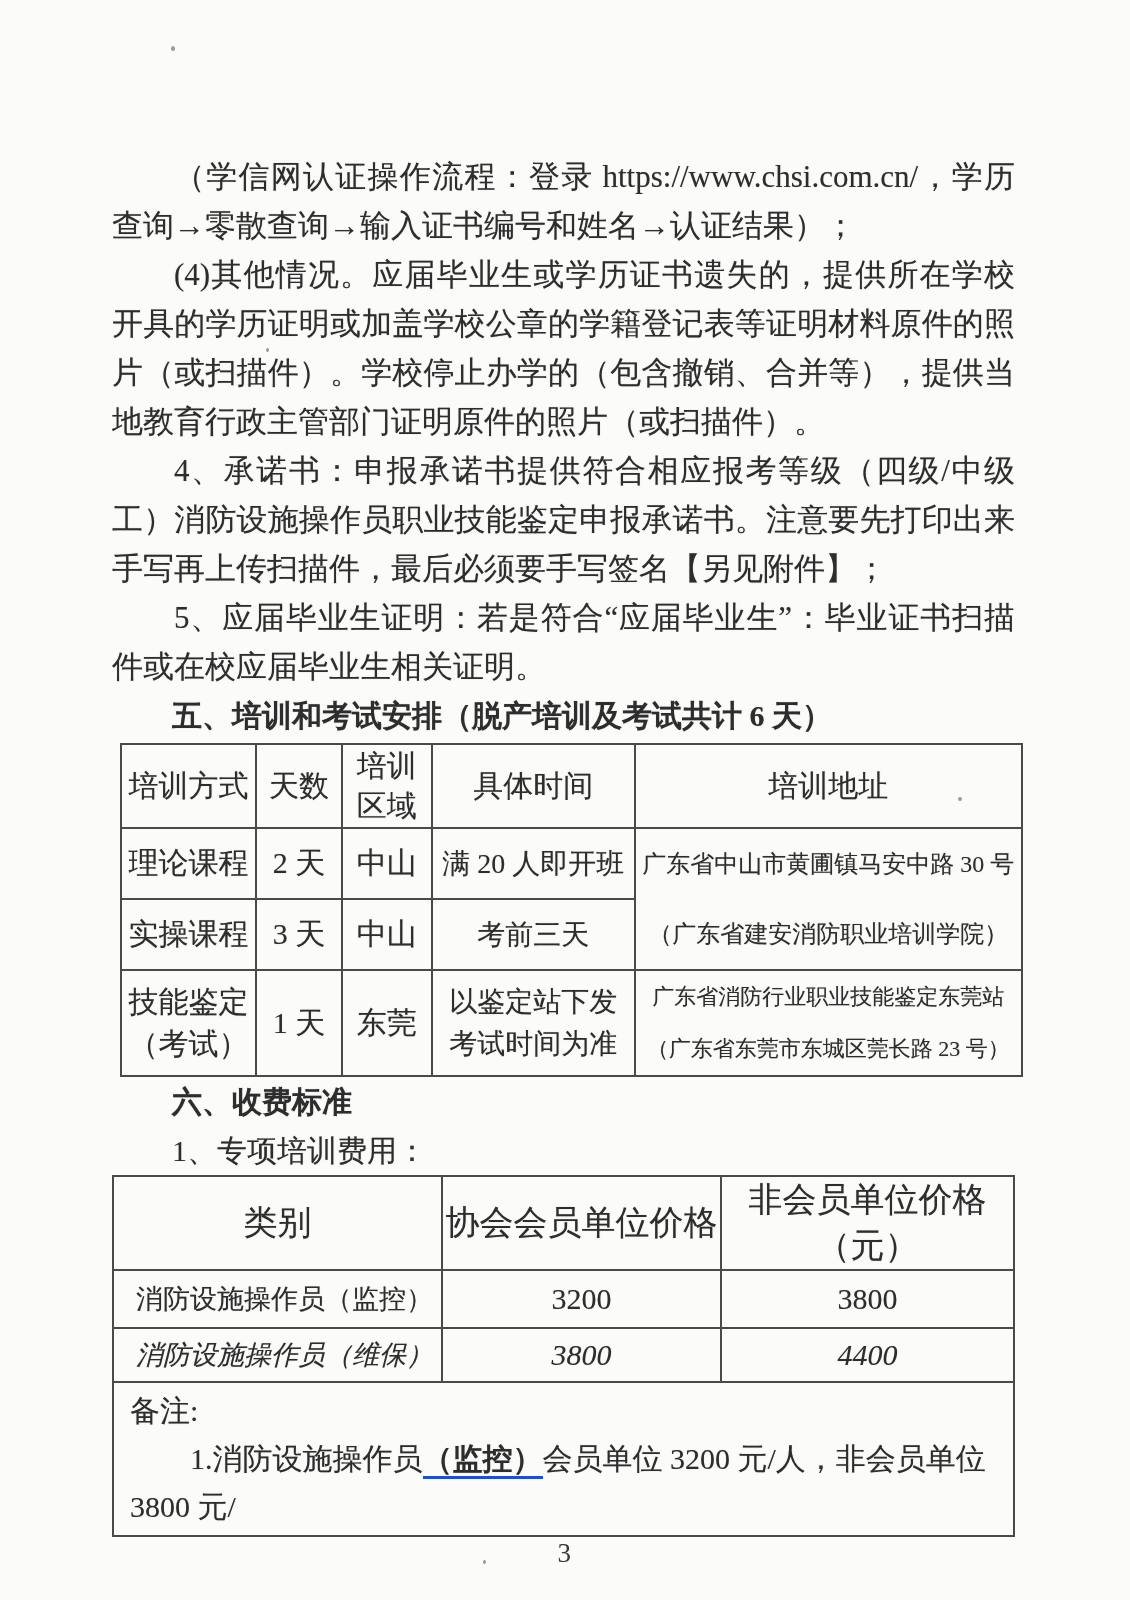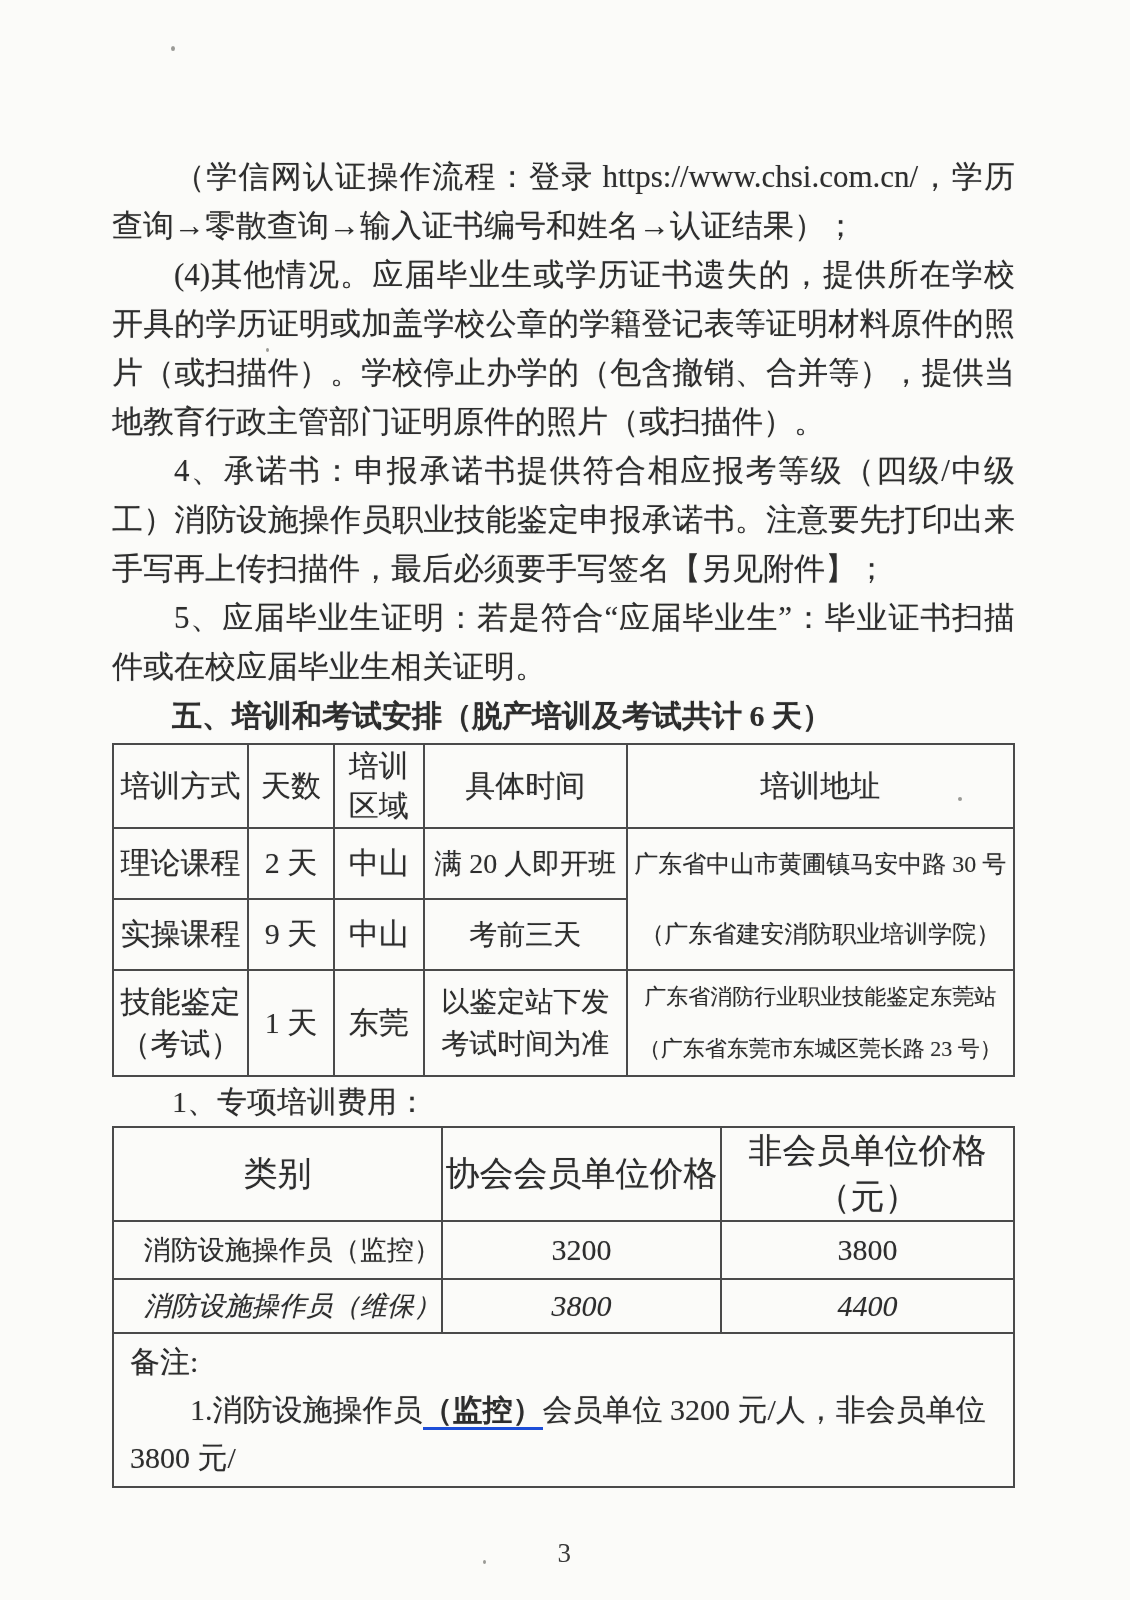--- a/index.html
+++ b/index.html
@@ -28,37 +28,37 @@
   }
   table{
     width:100%;border-collapse:collapse;table-layout:fixed;
     font-size:30px;color:#2d2d2d;
   }
   td,th{
     border:2px solid #4a4a4a;text-align:center;vertical-align:middle;
     font-weight:normal;padding:0;
     text-shadow:0 0 1px rgba(45,45,45,0.35);
   }
-  .t1{margin-top:3px;}
+  .t1{margin-top:3px;margin-left:8px;}
   .t1 .hrow{height:84px;}
   .t1 .r1,.t1 .r2{height:64px;}
   .t1 .r3{height:85px;}
   .pre{white-space:pre-line;}
   .two-line{line-height:42px;}
   .hdr-two{line-height:40px;font-family:Liberation Serif, serif;}
   .addr-merged{font-size:24px;line-height:70px;white-space:pre-line;}
   .addr-exam{font-size:22px;line-height:52px;white-space:pre-line;}
   .time-cell{font-size:28px;}
   .t2{margin-top:0;}
   .t2 .hrow{height:57px;}
   .t2 .r1{height:58px;}
   .t2 .r2{height:54px;font-style:italic;}
   .t2 .nrow{height:98px;}
   .t2 th{font-size:34px;}
-  .cat-cell{font-size:27px;text-align:right;padding-left:14px;}
+  .cat-cell{font-size:27px;text-align:center;padding-left:14px;}
   .price-cell{font-size:30px;}
   .note-cell{text-align:left;padding:4px 16px;vertical-align:top;}
   .note-label{font-size:30px;line-height:48px;margin:0;}
   .note-item{font-size:30px;line-height:48px;margin:0;text-indent:2em;word-break:break-all;}
   .u-bold{font-weight:bold;border-bottom:3px solid #1d4ed8;padding-bottom:1px;}
   .page-number{
     position:absolute;top:1538px;left:50%;transform:translateX(-55%);
     font-size:27px;color:#3a3a3a;
   }
   .speck{position:absolute;background:#9a9a96;border-radius:50%;}
@@ -101,37 +101,38 @@
       <tr class="r1">
         <td>理论课程</td>
         <td>2 天</td>
         <td>中山</td>
         <td class="time-cell">满 20 人即开班</td>
         <td class="addr-merged" rowspan="2">广东省中山市黄圃镇马安中路 30 号
 （广东省建安消防职业培训学院）</td>
       </tr>
       <tr class="r2">
         <td>实操课程</td>
-        <td>9 天</td>
+        <td>3 天</td>
         <td>中山</td>
         <td class="time-cell">考前三天</td>
       </tr>
       <tr class="r3">
         <td class="pre two-line">技能鉴定
 （考试）</td>
         <td>1 天</td>
         <td>东莞</td>
         <td class="pre time-cell two-line">以鉴定站下发
 考试时间为准</td>
         <td class="addr-exam">广东省消防行业职业技能鉴定东莞站
 （广东省东莞市东城区莞长路 23 号）</td>
       </tr>
     </tbody>
       </table>
 
+    <p class="h-bold">六、收费标准</p>
     <p class="h-norm">1、专项培训费用：</p>
 
     <table class="t2">
       <colgroup>
         <col style="width:36.5%">
           <col style="width:31%">
           <col style="width:32.5%">
       </colgroup>
       <tbody>
           <tr class="hrow">

